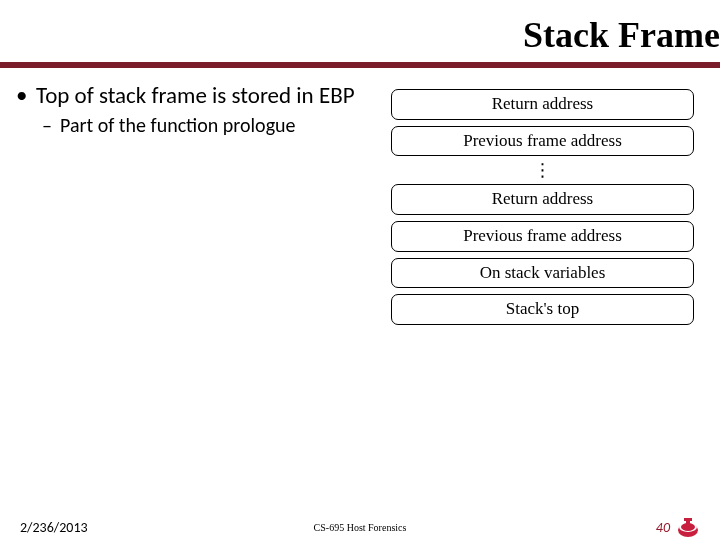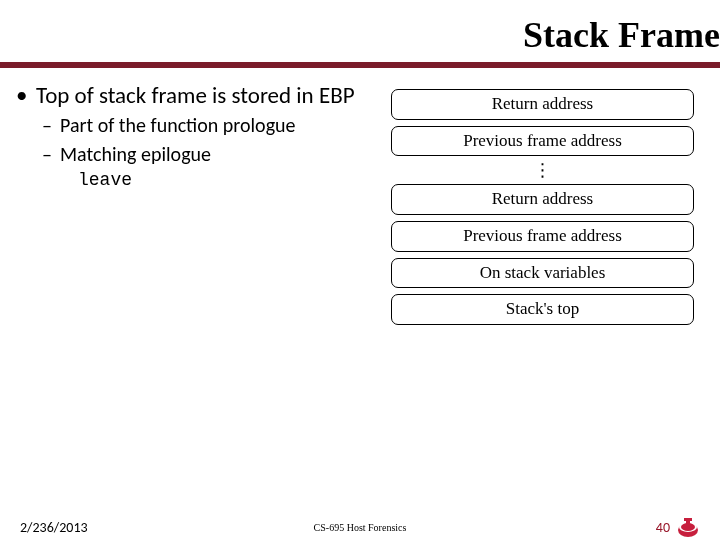--- a/index.html
+++ b/index.html
@@ -142,20 +142,21 @@
   .footer .pagegroup {
     display: flex;
     align-items: center;
     gap: 6px;
     position: relative;
     z-index: 2;
   }
   .footer .page {
     color: #98172a;
     font-size: 14px;
+    font-style: italic;
   }
   .logo {
     display: inline-block;
     width: 24px;
     height: 22px;
     position: relative;
   }
   .logo svg { display: block; }
 </style>
 </head>
@@ -166,26 +167,20 @@
   <div class="title">Stack Frame</div>
   <div class="rule"></div>
 
   <div class="content">
     <div class="left">
       <ul class="top">
         <li>
           <span>Top of stack frame is stored in EBP</span>
           <ul class="sub">
             <li>Part of the function prologue</li>
-          </ul>
-          <ul class="sub">
-            <li>
-              <span>Matching epilogue</span>
-              <div class="code codeinline" style="margin-left:18px;">leave</div>
-            </li>
           </ul>
         </li>
       </ul>
     </div>
 
     <div class="right">
       <div class="stackbox">Return address</div>
       <div class="stackbox">Previous frame address</div>
       <div class="vdots">⋮</div>
       <div class="stackbox">Return address</div>

